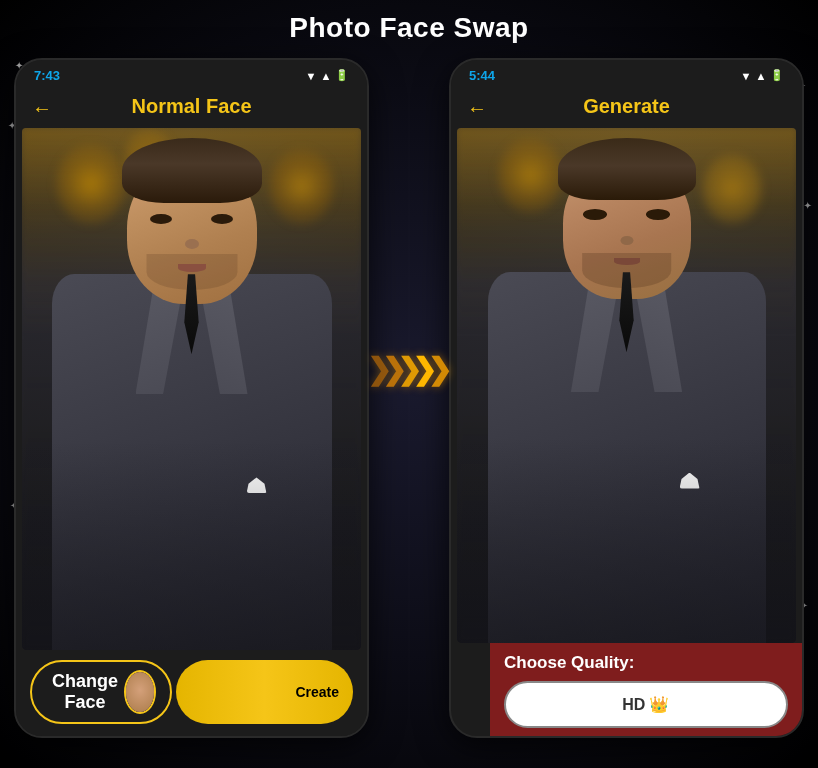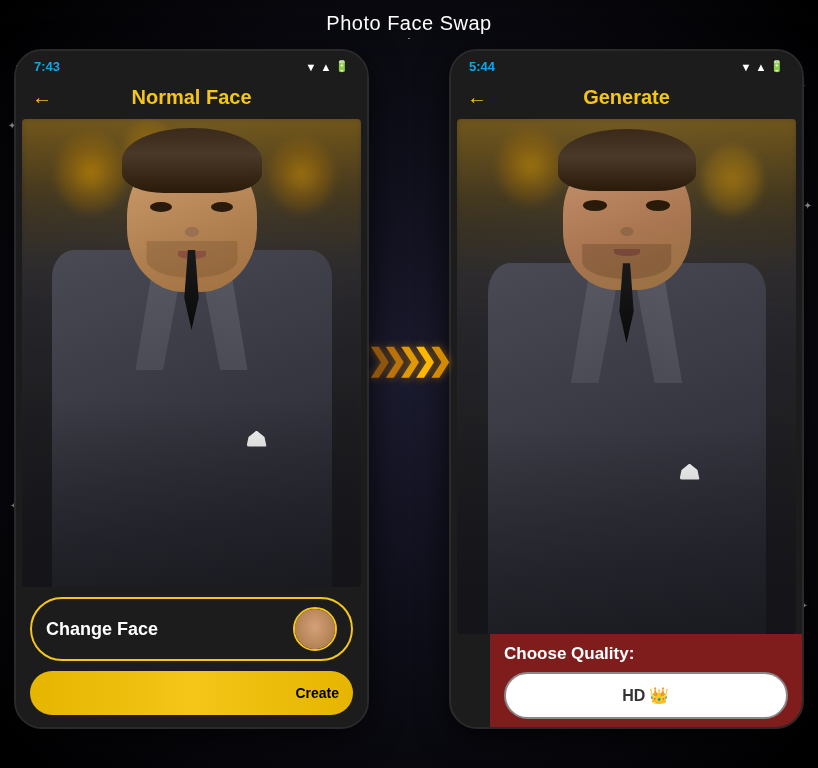--- a/index.html
+++ b/index.html
@@ -41,22 +41,22 @@
         radial-gradient(1.5px 1.5px at 35% 80%, white, transparent),
         radial-gradient(1.5px 1.5px at 65% 90%, white, transparent),
         radial-gradient(1px 1px at 45% 55%, white, transparent),
         radial-gradient(1px 1px at 55% 85%, white, transparent);
       pointer-events: none;
       z-index: 0;
     }
 
     .page-title {
       color: white;
-      font-size: 20px;
-      font-weight: 400;
+      font-size: 28px;
+      font-weight: 700;
       margin-top: 12px;
       margin-bottom: 14px;
       z-index: 1;
       text-align: left;
       letter-spacing: 0.5px;
     }
 
     .phones-container {
       display: flex;
       flex-direction: row;
@@ -214,22 +214,22 @@
       height: 80px;
       background: linear-gradient(to bottom, #1a1a1a, #0a0a0a);
       z-index: 5;
       clip-path: polygon(30% 0, 70% 0, 90% 60%, 50% 100%, 10% 60%);
     }
 
     .phone-bottom {
       padding: 10px 14px 12px;
       background: #1c1c1c;
       display: flex;
-      flex-direction: column;
-      gap: 10px;
+      flex-direction: row;
+      gap: 4px;
     }
 
     .change-face-btn {
       display: flex;
       align-items: center;
       justify-content: space-between;
       background: transparent;
       border: 2.5px solid #f5c518;
       border-radius: 50px;
       padding: 8px 14px;

